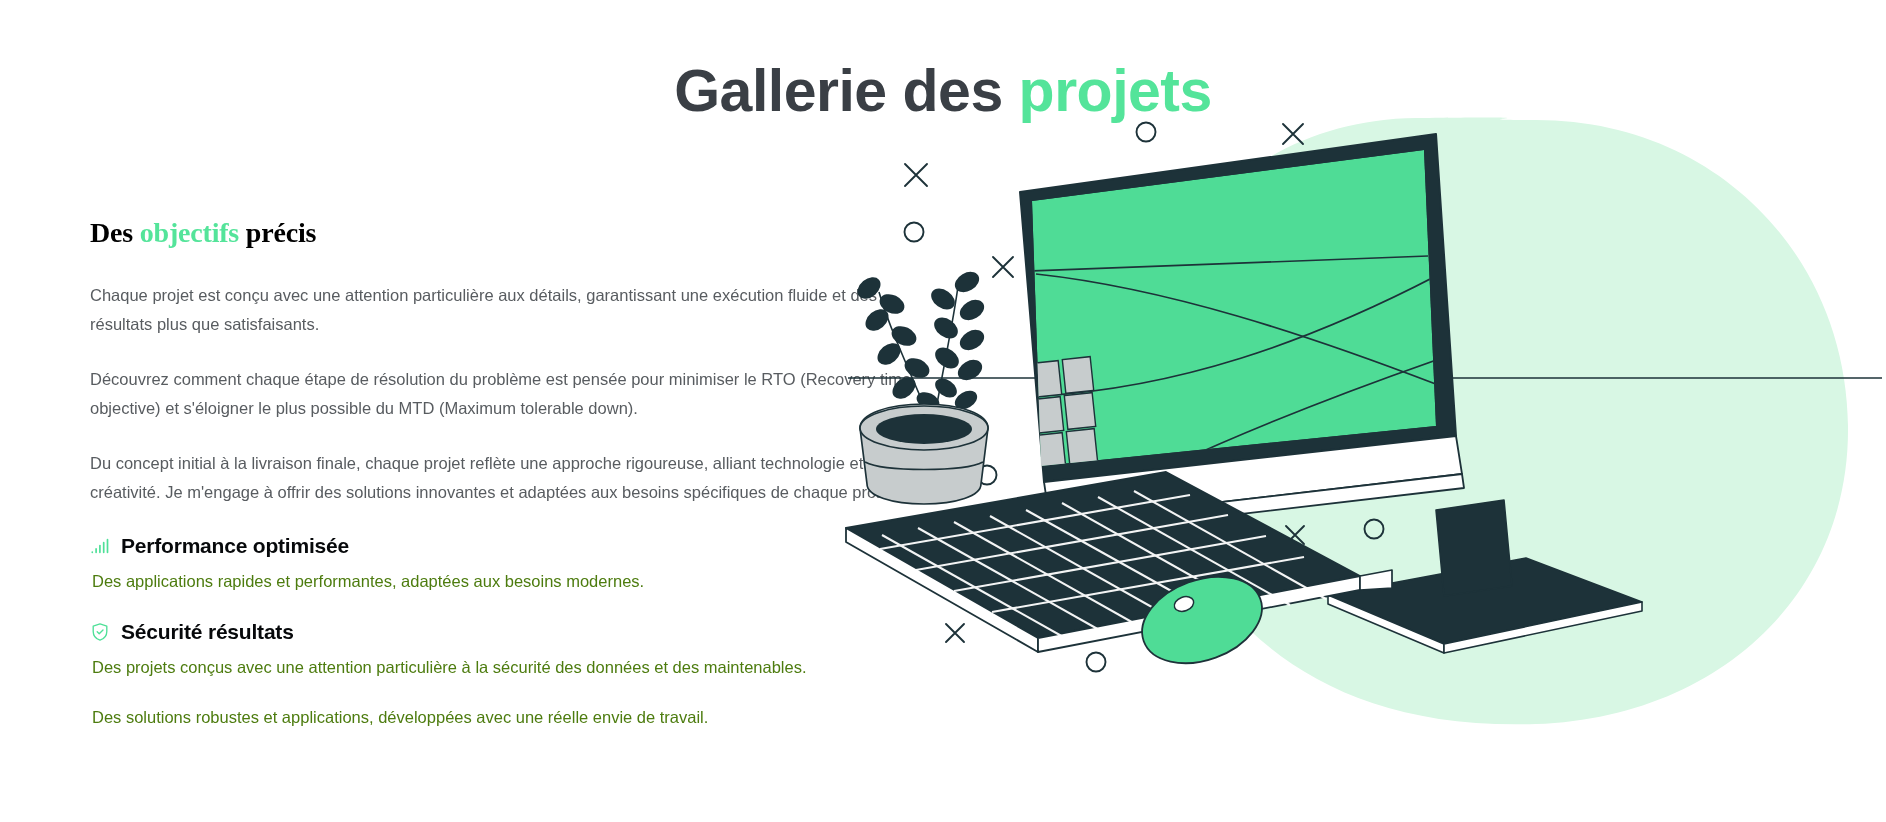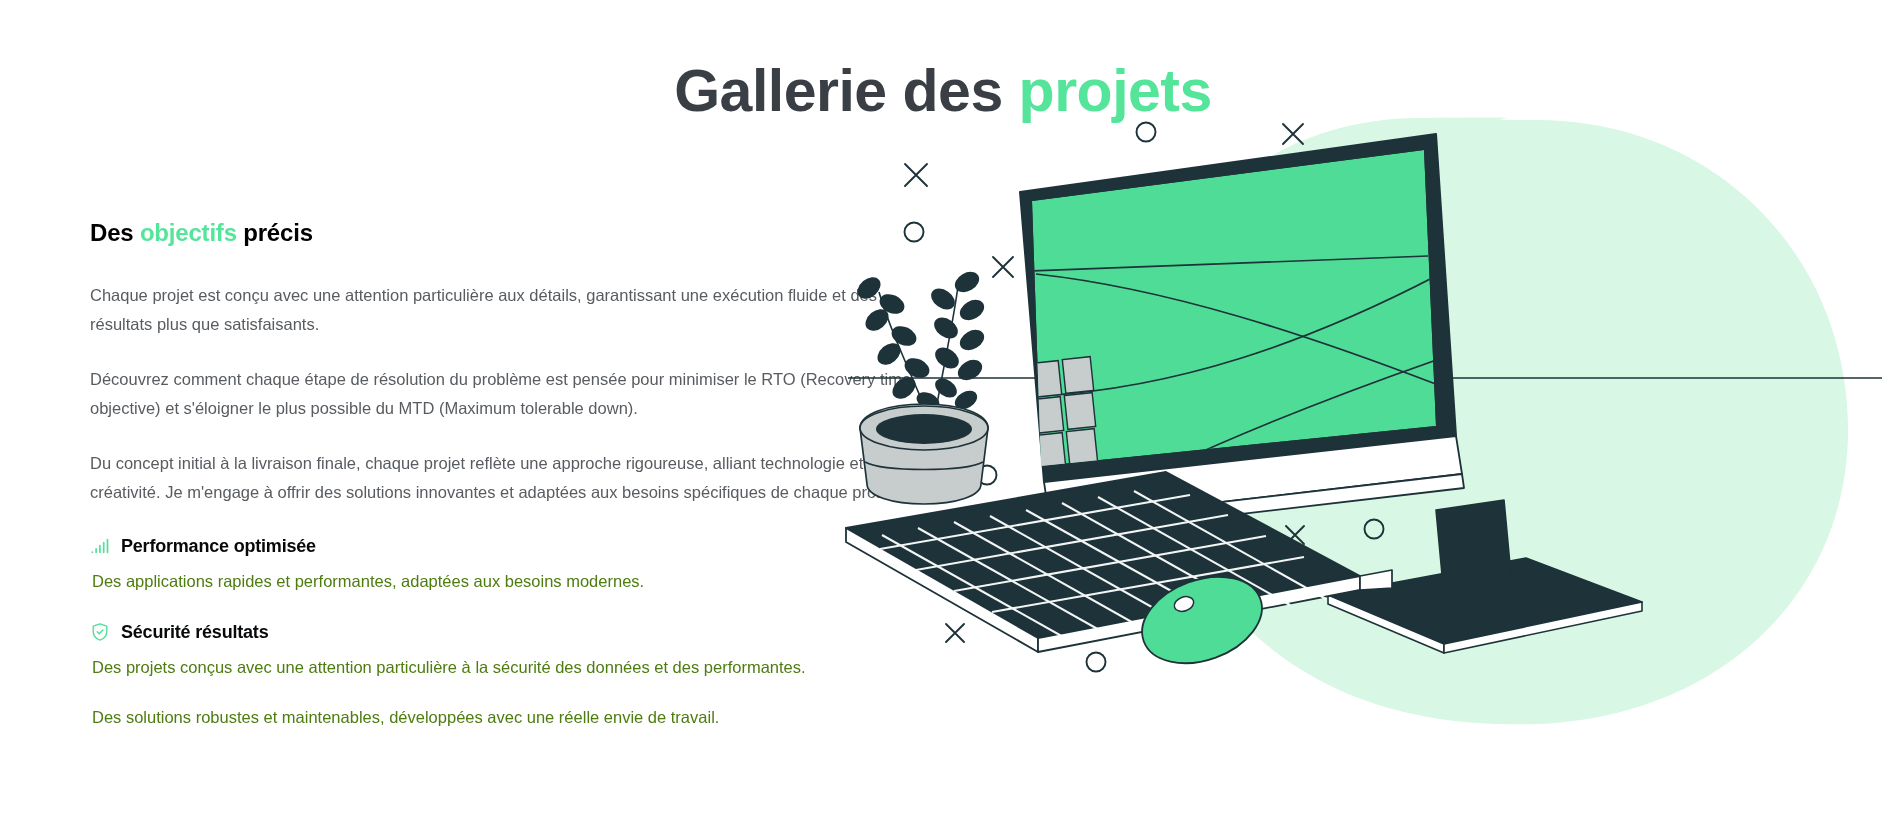--- a/index.html
+++ b/index.html
@@ -41,26 +41,27 @@
 
   
   .left-col {
     position: absolute;
     left: 90px;
     top: 213px;
     width: 850px;
   }
 
   .section-heading {
-    font-size: 24px;
+    font-size: 28px;
     line-height: 40px;
     font-weight: bold;
     color: #000000;
     margin: 0 0 28px 0;
     letter-spacing: -0.2px;
+    font-family: Liberation Serif, serif;
   }
   .section-heading .accent { color: #54e49a; }
 
   .body-par {
     font-size: 16.5px;
     line-height: 29px;
     color: #585c60;
     margin: 0 0 26px 0;
     max-width: 845px;
   }
@@ -76,21 +77,21 @@
   }
   .feature-icon {
     width: 20px;
     height: 20px;
     flex: 0 0 20px;
     display: block;
     color: #4fe098;
   }
   .feature-icon svg { display: block; width: 20px; height: 20px; }
   .feature-title {
-    font-size: 18px;
+    font-size: 21px;
     line-height: 26px;
     font-weight: bold;
     color: #07090b;
     letter-spacing: -0.2px;
   }
   .feature-desc {
     font-size: 16.5px;
     line-height: 24px;
     color: #4d7c0f;
     margin: 0;
@@ -149,25 +150,25 @@
     <div class="feature">
       <div class="feature-head">
         <span class="feature-icon">
           <svg viewBox="0 0 20 20" fill="none" stroke="currentColor" stroke-width="1.35" stroke-linecap="round" stroke-linejoin="round">
             <path d="M10 1.9 L16.8 4.2 V9.4 C16.8 13.6 13.9 16.8 10 18.1 C6.1 16.8 3.2 13.6 3.2 9.4 V4.2 Z"></path>
             <path d="M7.2 9.7 L9.2 11.7 L13 7.9"></path>
           </svg>
         </span>
         <span class="feature-title">Sécurité résultats</span>
       </div>
-      <p class="feature-desc">Des projets conçus avec une attention particulière à la sécurité des données et des performantes.</p>
+      <p class="feature-desc">Des projets conçus avec une attention particulière à la sécurité des données et des maintenables.</p>
     </div>
 
     <div class="feature">
-      <p class="feature-desc">Des solutions robustes et maintenables, développées avec une réelle envie de travail.</p>
+      <p class="feature-desc">Des solutions robustes et applications, développées avec une réelle envie de travail.</p>
     </div>
 
   </div>
 
   <div class="illustration">
     <svg width="1050" height="726" viewBox="0 0 1050 726" xmlns="http://www.w3.org/2000/svg">
 
       <defs>
         <clipPath id="screenClip">
           <polygon points="196,105 588,54 600,330 205,370"></polygon>

